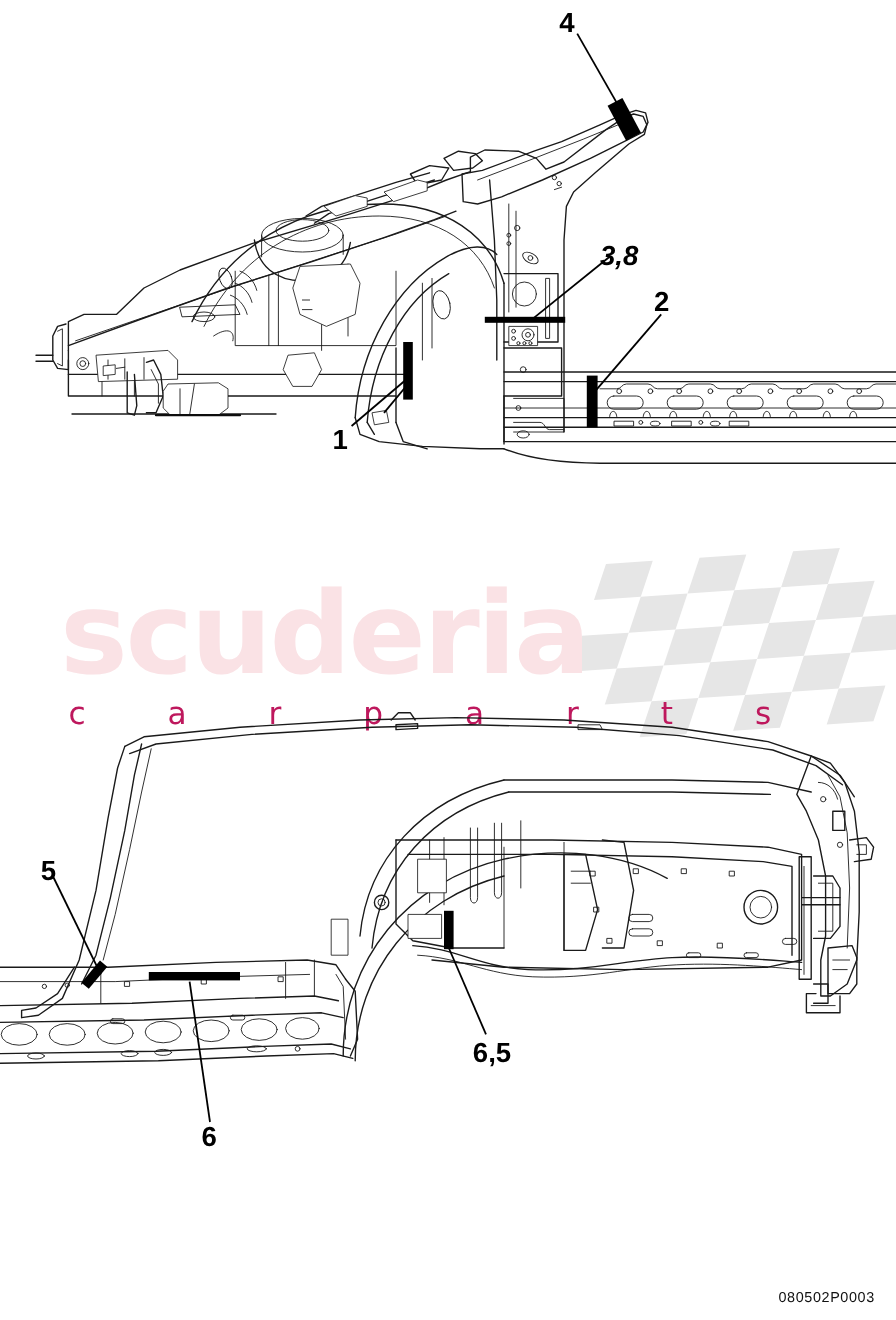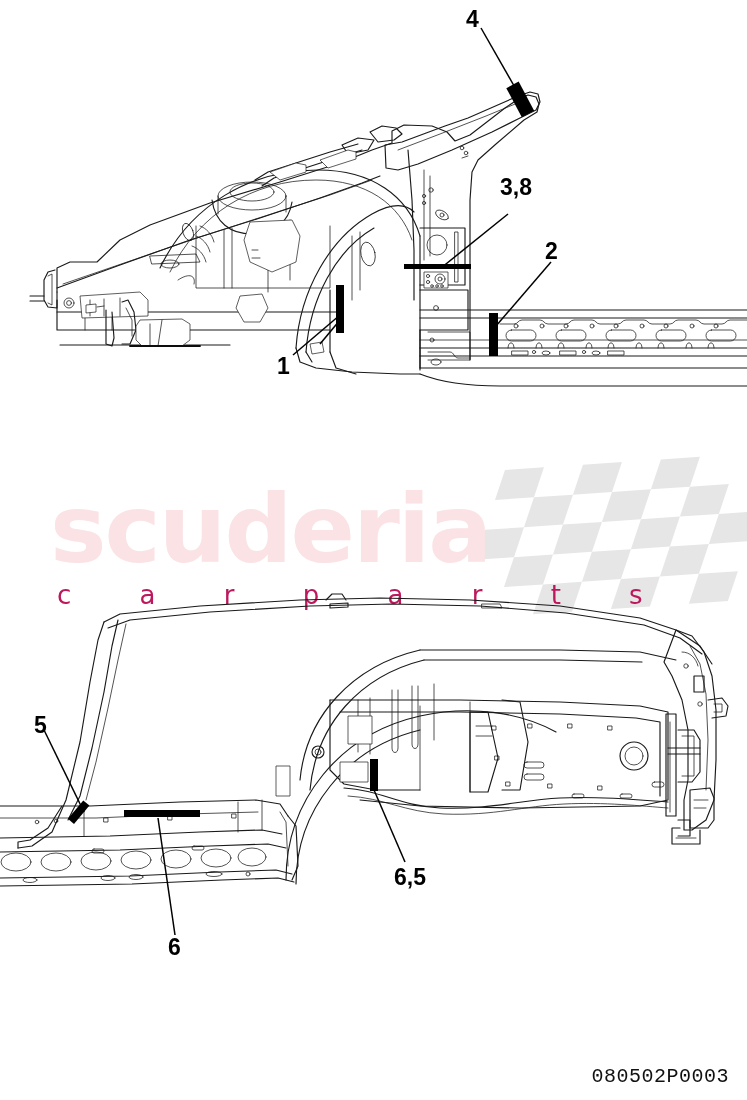--- a/index.html
+++ b/index.html
@@ -53,22 +53,22 @@
     font-weight: 400;
     letter-spacing: 30px;
     color: #be185d;
     line-height: 1;
     user-select: none;
   }
   .part-no {
     position: absolute;
     right: 18px;
     bottom: 12px;
-    font-family: Liberation Mono, monospace;
-    font-size: 20px;
+    font-family: Liberation Sans, sans-serif;
+    font-size: 12px;
     letter-spacing: 0.5px;
     color: #111111;
   }
   .callout {
     position: absolute;
     font-family: "Liberation Sans", sans-serif;
     font-size: 23px;
     font-weight: 700;
     color: #000000;
     line-height: 1;
@@ -466,21 +466,21 @@
       <line x1="44" y1="730" x2="84" y2="812"></line>
       <line x1="175" y1="935" x2="158" y2="818"></line>
       <line x1="405" y1="862" x2="374" y2="790"></line>
     </g>
   </svg>
 
   <div class="layer" id="labels-layer">
 
     <div class="callout" style="left:466px;top:8px;">4</div>
 
-    <div class="callout" style="left:500px;top:176px;">3,8</div>
+    <div class="callout" style="left:500px;top:202px;font-style:italic;">3,8</div>
 
     <div class="callout" style="left:545px;top:240px;">2</div>
 
     <div class="callout" style="left:277px;top:355px;">1</div>
 
     <div class="callout" style="left:34px;top:714px;">5</div>
 
     <div class="callout" style="left:168px;top:936px;">6</div>
 
     <div class="callout" style="left:394px;top:866px;">6,5</div>

